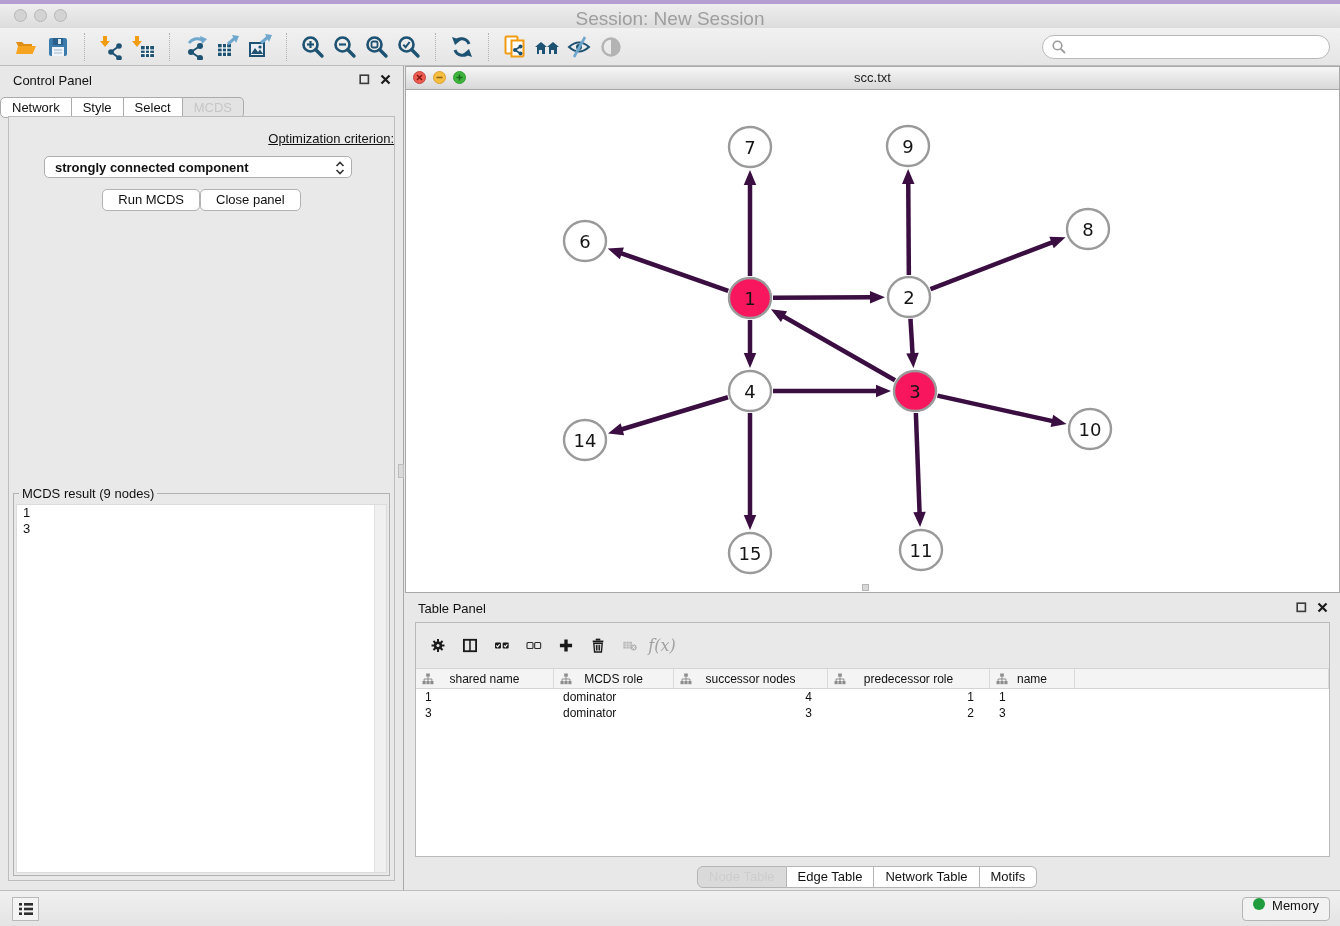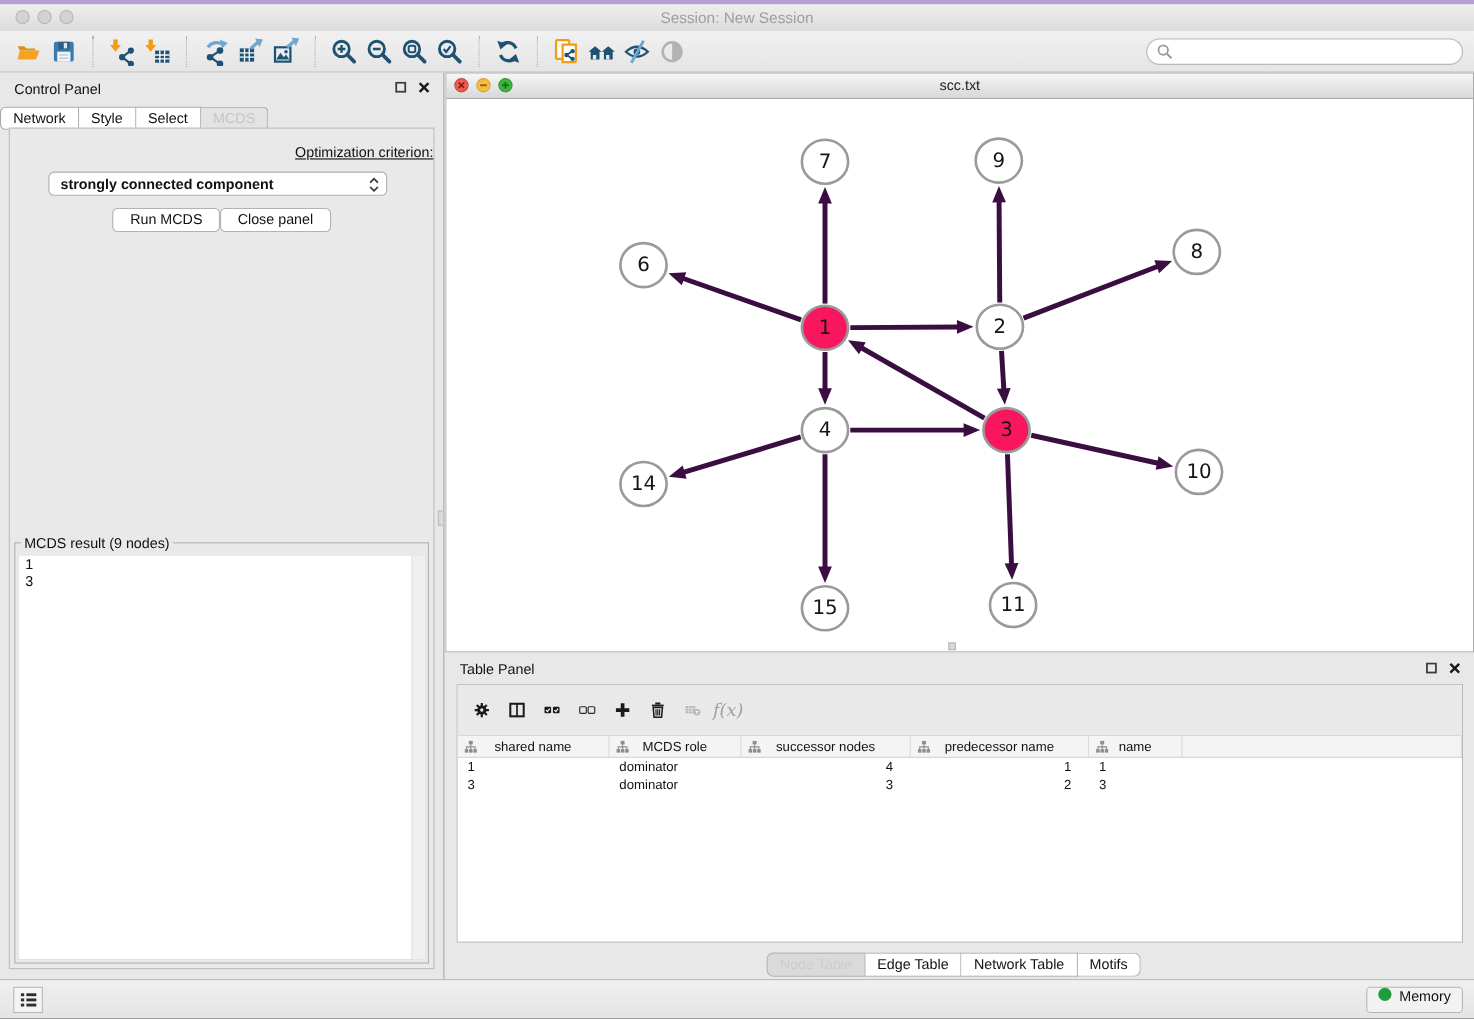--- a/index.html
+++ b/index.html
@@ -4,21 +4,21 @@
 <style>
   html,body{margin:0;padding:0;background:#555;}
   .app{position:relative;width:1340px;height:926px;background:#e8e8e8;
        font-family:"Liberation Sans",sans-serif;overflow:hidden;color:#111;}
   
   .topstrip{position:absolute;left:0;top:0;width:100%;height:4px;background:#b59ed2;}
   .titlebar{position:absolute;left:0;top:4px;width:100%;height:24px;
             background:linear-gradient(#eeeeee,#dcdcdc);border-bottom:1px solid #c6c6c6;}
   .tl{position:absolute;top:5px;width:13px;height:13px;border-radius:50%;box-sizing:border-box;}
   .tl.grey{background:#d3d3d3;border:1px solid #b7b7b7;}
-  .win-title{position:absolute;left:0;right:0;top:4px;text-align:center;font-size:14px;color:#9e9e9e;}
+  .win-title{position:absolute;left:0;right:0;top:4px;text-align:center;font-size:19px;color:#9e9e9e;}
   
   .toolbar{position:absolute;left:0;top:28px;width:100%;height:38px;box-sizing:border-box;
            background:linear-gradient(#f1f1f1,#e5e5e5);border-bottom:1px solid #bdbdbd;
            display:flex;align-items:center;padding:0 10px;}
   .tb-btn{width:32px;height:32px;display:flex;align-items:center;justify-content:center;flex:0 0 auto;}
   .tb-sep{width:0;height:28px;border-left:1px dotted #b2b2b2;margin:0 10px;flex:0 0 auto;}
   .search{margin-left:auto;width:288px;height:24px;background:#fff;border:1px solid #b9b9b9;
           border-radius:12px;display:flex;align-items:center;padding:0 8px;box-sizing:border-box;}
   .search input{border:none;outline:none;flex:1;font-size:13px;background:transparent;
                 font-family:"Liberation Sans",sans-serif;}
@@ -528,21 +528,21 @@
                 <g fill="#8d8d8d">
                   <rect x="4.2" y="0.5" width="3.6" height="3.2"></rect>
                   <rect x="0.5" y="8" width="3.2" height="3.2"></rect>
                   <rect x="4.4" y="8" width="3.2" height="3.2"></rect>
                   <rect x="8.3" y="8" width="3.2" height="3.2"></rect>
                 </g>
                 <g stroke="#8d8d8d" stroke-width="1" fill="none">
                   <path d="M6 3.7v2.3M2.1 8V6h7.8v2M6 6v2"></path>
                 </g>
               </svg>
-              <span>predecessor name</span>
+              <span>predecessor role</span>
             </div>
             <div class="th" style="width: 85px;">
               <svg width="12" height="12" viewBox="0 0 12 12">
                 <g fill="#8d8d8d">
                   <rect x="4.2" y="0.5" width="3.6" height="3.2"></rect>
                   <rect x="0.5" y="8" width="3.2" height="3.2"></rect>
                   <rect x="4.4" y="8" width="3.2" height="3.2"></rect>
                   <rect x="8.3" y="8" width="3.2" height="3.2"></rect>
                 </g>
                 <g stroke="#8d8d8d" stroke-width="1" fill="none">

